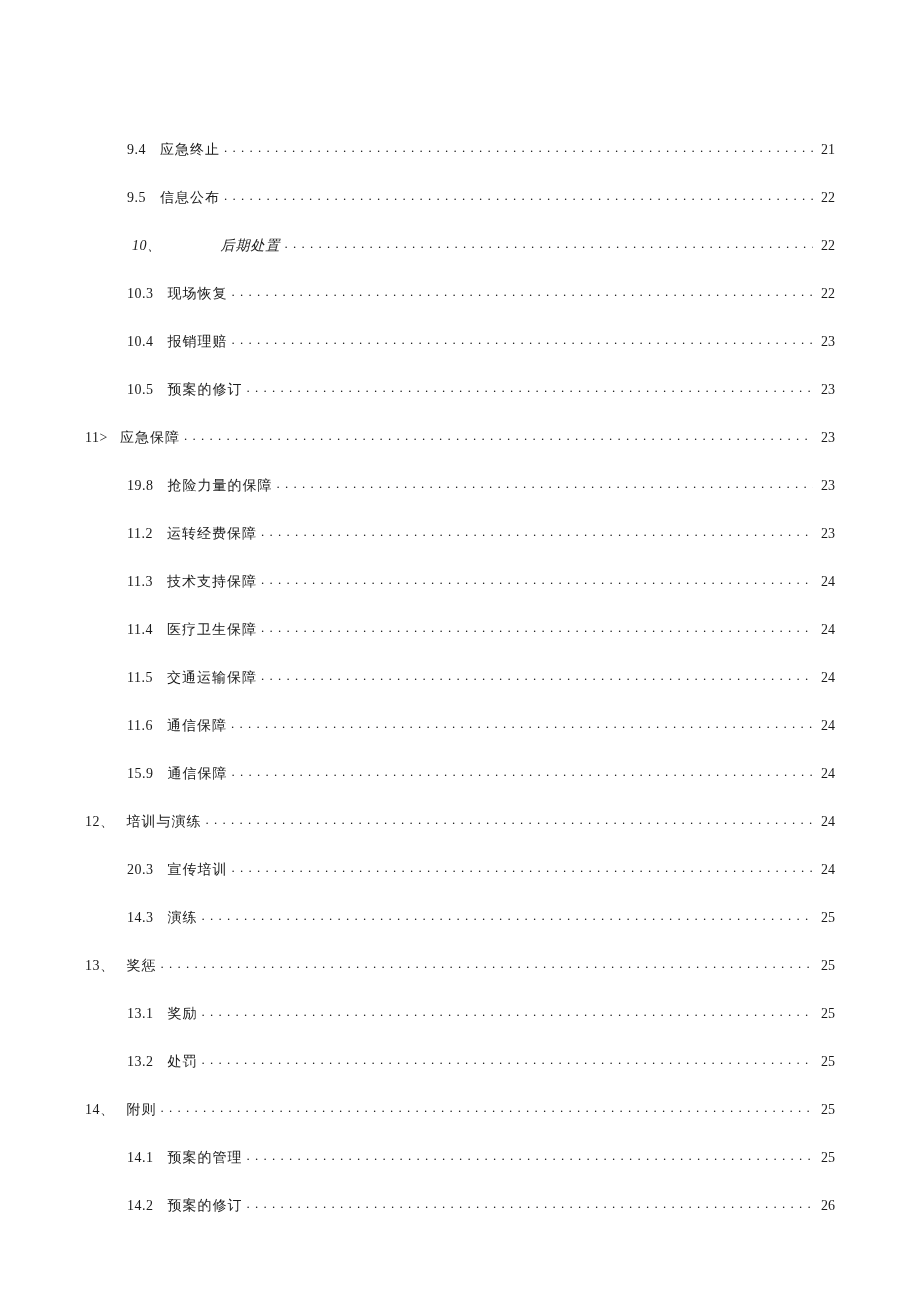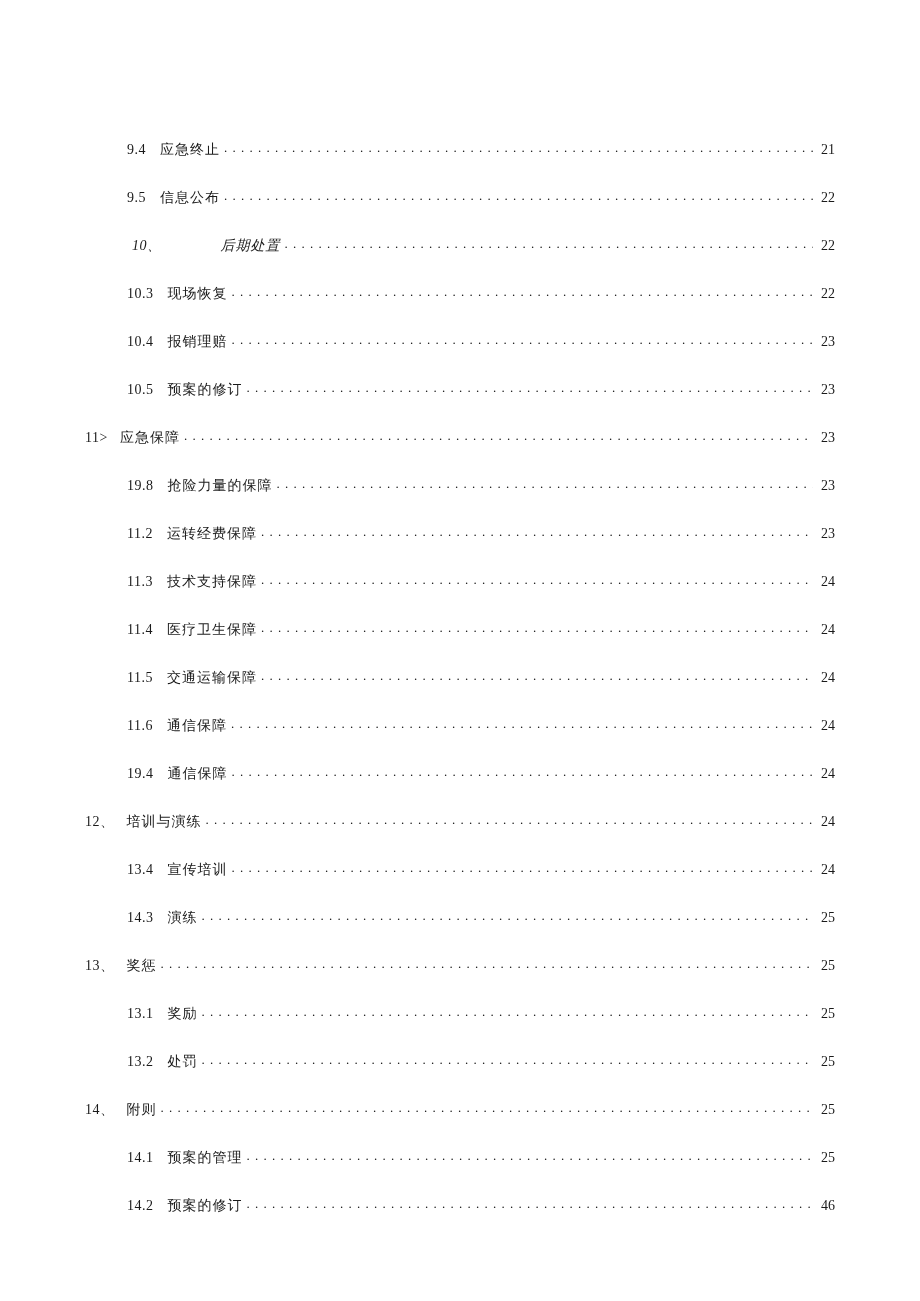--- a/index.html
+++ b/index.html
@@ -147,33 +147,33 @@
         <span class="dots"></span>
         <span class="pg">24</span>
       </div>
       <div class="toc-row sub">
         <span class="num">11.6</span>
         <span class="title">通信保障</span>
         <span class="dots"></span>
         <span class="pg">24</span>
       </div>
       <div class="toc-row sub">
-        <span class="num">19.4</span>
+        <span class="num">15.9</span>
         <span class="title">通信保障</span>
         <span class="dots"></span>
         <span class="pg">24</span>
       </div>
       <div class="toc-row section">
         <span class="num">12、</span>
         <span class="title">培训与演练</span>
         <span class="dots"></span>
         <span class="pg">24</span>
       </div>
       <div class="toc-row sub">
-        <span class="num">13.4</span>
+        <span class="num">20.3</span>
         <span class="title">宣传培训</span>
         <span class="dots"></span>
         <span class="pg">24</span>
       </div>
       <div class="toc-row sub">
         <span class="num">14.3</span>
         <span class="title">演练</span>
         <span class="dots"></span>
         <span class="pg">25</span>
       </div>
@@ -204,16 +204,16 @@
       <div class="toc-row sub">
         <span class="num">14.1</span>
         <span class="title">预案的管理</span>
         <span class="dots"></span>
         <span class="pg">25</span>
       </div>
       <div class="toc-row sub">
         <span class="num">14.2</span>
         <span class="title">预案的修订</span>
         <span class="dots"></span>
-        <span class="pg">46</span>
+        <span class="pg">26</span>
       </div>
     </div>
 </div>
 
 </body></html>

